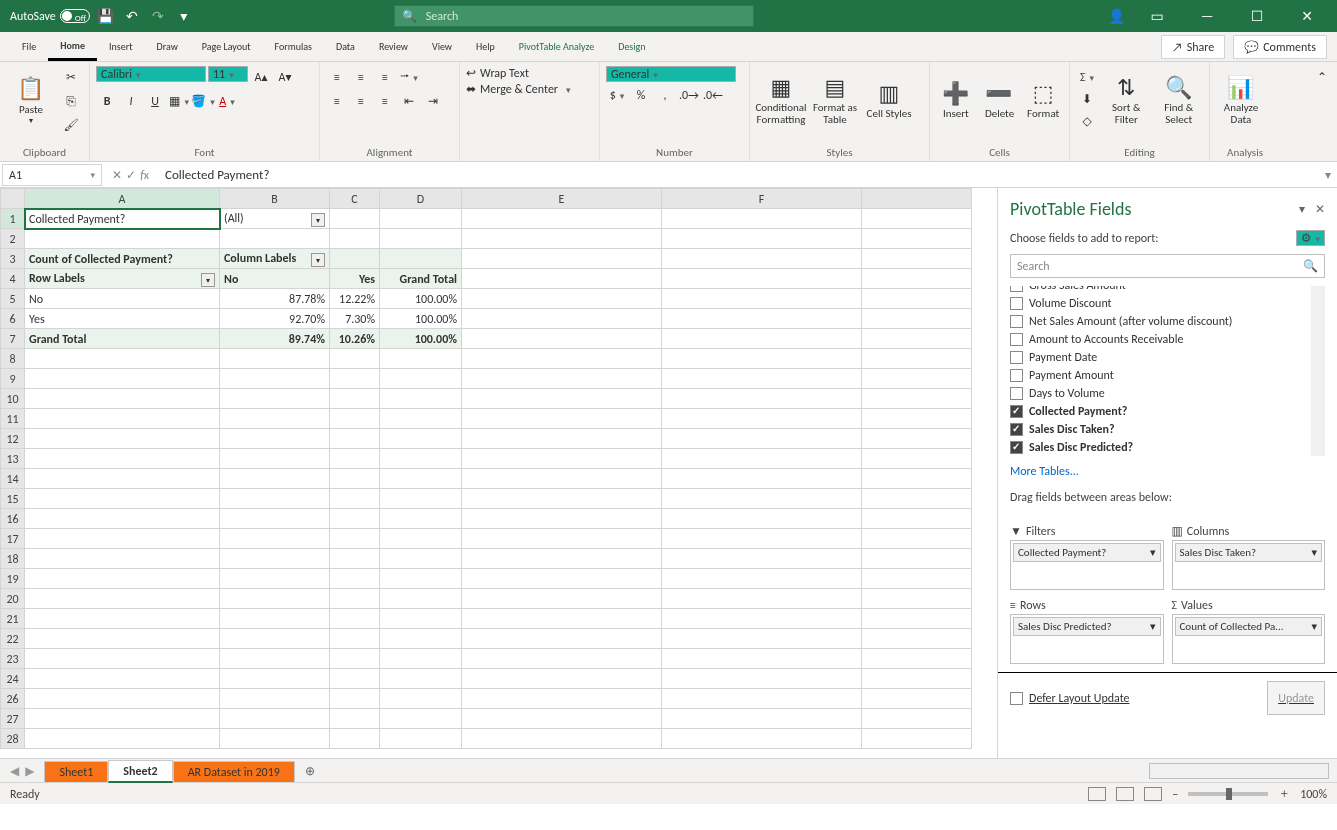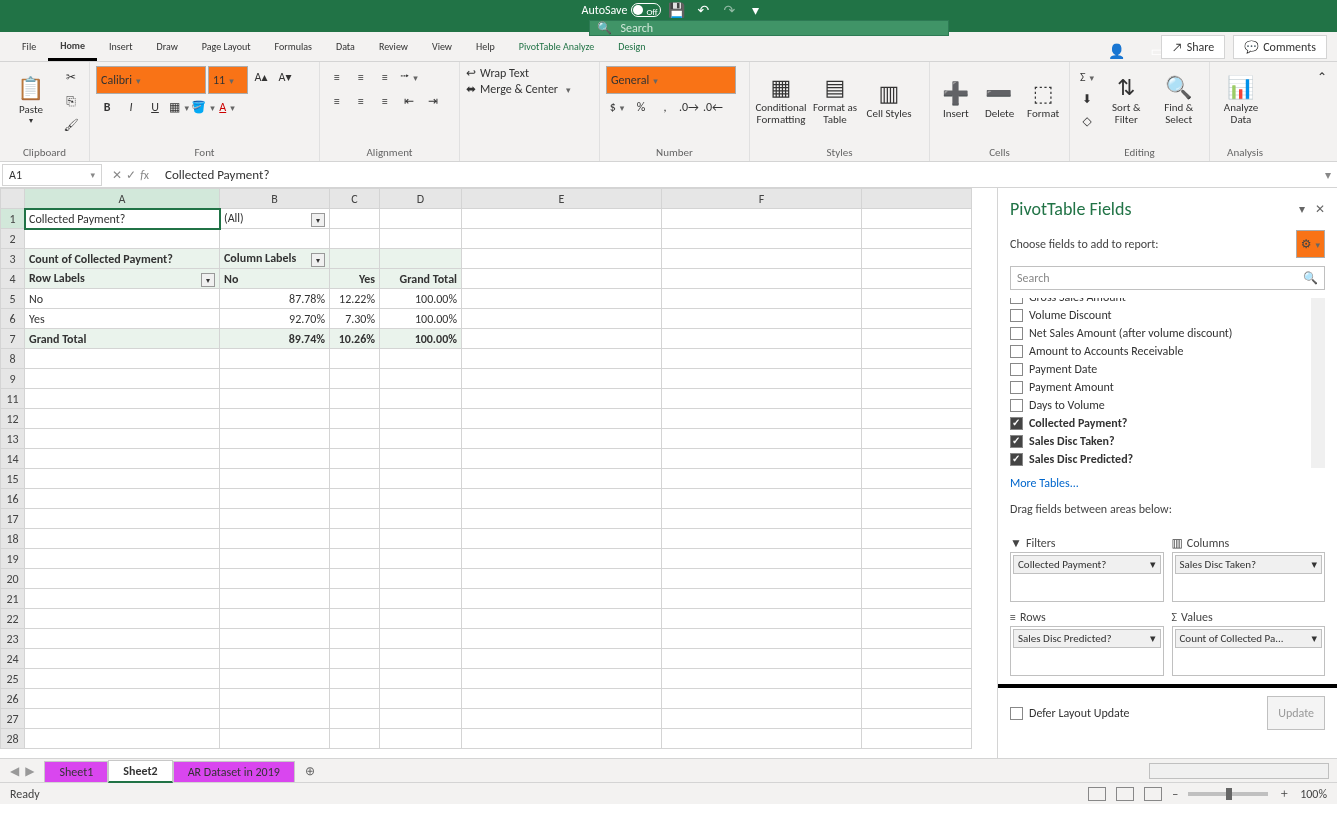--- a/index.html
+++ b/index.html
@@ -1,19 +1,19 @@
 <!DOCTYPE html>
 <html><head>
 <meta charset="utf-8">
 <style>
 * { box-sizing: border-box; margin: 0; padding: 0; font-family: "Segoe UI", Calibri, Arial, sans-serif; }
 body { background: #fff; font-size: 12px; color: #333; overflow: hidden; width: 1337px; height: 830px; }
 
 
-.titlebar { height: 32px; background: #217346; display: flex; align-items: center; color: #fff; flex-direction: column; }
+.titlebar { height: 32px; background: #217346; display: flex; align-items: center; color: #fff; }
 .titlebar-left { display: flex; align-items: center; gap: 6px; padding-left: 10px; }
 .autosave { display: flex; align-items: center; gap: 4px; font-size: 12px; }
 .autosave-toggle { width: 30px; height: 14px; border: 1px solid #fff; border-radius: 7px; position: relative; }
 .autosave-toggle::after { content: ""; position: absolute; width: 10px; height: 10px; border-radius: 50%; background: #fff; top: 1px; left: 1px; }
 .autosave-off { font-size: 9px; padding-left: 14px; }
 .tb-icon { width: 20px; height: 20px; display:flex; align-items:center; justify-content:center; font-size:14px; cursor:pointer; }
 .searchbox { margin-left: 200px; width: 360px; height: 22px; background: #409467; border: 1px solid #2d7a54; display: flex; align-items: center; padding: 0 8px; color: #cfe7d8; }
 .titlebar-right { margin-left: auto; display: flex; align-items: center; gap: 10px; padding-right: 10px; }
 .win-btn { width: 40px; height: 30px; display:flex; align-items:center; justify-content:center; cursor:pointer; font-size: 14px; }
 
@@ -27,21 +27,21 @@
 
 
 .ribbon { height: 100px; background: #f3f2f1; border-bottom: 1px solid #d4d4d4; display: flex; }
 .ribbon-group { border-right: 1px solid #e0e0e0; padding: 4px 6px 2px; display:flex; flex-direction:column; justify-content:space-between; }
 .rg-body { display:flex; gap:4px; flex:1; align-items:flex-start; }
 .rg-label { text-align:center; font-size:11px; color:#666; padding-top:2px; }
 .big-btn { display:flex; flex-direction:column; align-items:center; justify-content:center; width:50px; height:70px; font-size:11px; cursor:pointer; text-align:center; line-height:1.1; }
 .big-btn .ico { font-size:22px; margin-bottom:2px; }
 .sm-row { display:flex; gap:2px; }
 .sm-btn { width:22px; height:22px; border:1px solid transparent; display:flex; align-items:center; justify-content:center; font-size:12px; cursor:pointer; }
-.combo { height:28px; border:1px solid #ababab; background:#f97316; display:flex; align-items:center; padding:0 4px; font-size:12px; }
+.combo { height:16px; border:1px solid #ababab; background:#14b8a6; display:flex; align-items:center; padding:0 4px; font-size:12px; }
 .dd-arrow::after { content:"▾"; font-size:9px; margin-left:4px; color:#666; }
 .stack { display:flex; flex-direction:column; gap:2px; }
 
 
 .formulabar { height: 26px; border-bottom: 1px solid #d4d4d4; display:flex; align-items:center; background:#fff; }
 .namebox { width:100px; border:1px solid #d4d4d4; height:22px; margin:2px; padding:0 6px; display:flex; align-items:center; justify-content:space-between; }
 .fx-btns { display:flex; gap:4px; padding:0 8px; color:#888; }
 .fx-input { flex:1; padding:0 8px; font-size:13px; }
 
 
@@ -73,29 +73,29 @@
 .chk.on { background:#444; position:relative; }
 .chk.on::after { content:"✓"; color:#fff; font-size:10px; position:absolute; top:-2px; left:1px; }
 .moretables { font-size:12px; color:#0066cc; padding:4px 0; }
 .areas { padding:8px 12px; }
 .areas-lbl { font-size:12px; color:#444; margin-bottom:20px; }
 .areas-grid { display:grid; grid-template-columns:1fr 1fr; gap:8px; }
 .area-box { }
 .area-hdr { font-size:12px; color:#444; display:flex; align-items:center; gap:4px; margin-bottom:2px; }
 .area-body { border:1px solid #c0c0c0; min-height:50px; background:#fff; padding:2px; }
 .area-chip { background:#f0f0f0; border:1px solid #c0c0c0; padding:2px 4px; font-size:11px; display:flex; justify-content:space-between; align-items:center; }
-.defer-row { border-top:4px solid #000000; padding:8px 12px; display:flex; align-items:center; justify-content:space-between; }
+.defer-row { border-top:1px solid #000000; padding:8px 12px; display:flex; align-items:center; justify-content:space-between;text-decoration:underline; }
 .update-btn { border:1px solid #c0c0c0; background:#f4f4f4; padding:9px 10px; font-size:12px; color:#999; }
 
 
 .sheettabs { height:24px; border-top:1px solid #d4d4d4; background:#f3f2f1; display:flex; align-items:center; }
 .sheet-nav { display:flex; gap:6px; padding:0 10px; color:#999; }
 .sheet-tab { padding:3px 14px; border:1px solid #c8c8c8; border-bottom:none; background:#fff; font-size:12px; cursor:pointer; margin-top:2px; }
 .sheet-tab.active { background:#fff; border-bottom: 2px solid #217346; font-weight: 600; }
-.sheet-tab.inactive { background:#d946ef; }
+.sheet-tab.inactive { background:#f97316; }
 .scroll-h { margin-left:auto; width:180px; height:16px; border:1px solid #c0c0c0; background:#f0f0f0; margin-right:8px; }
 
 
 .statusbar { height:22px; background:#f3f2f1; border-top:1px solid #d4d4d4; display:flex; align-items:center; padding:0 10px; font-size:12px; color:#444; }
 .status-right { margin-left:auto; display:flex; align-items:center; gap:10px; }
 .zoom-slider { width:80px; height:4px; background:#c0c0c0; position:relative; }
 .zoom-slider::after { content:""; position:absolute; width:6px; height:12px; background:#666; top:-4px; left:38px; }
 .view-btn { width:18px; height:14px; border:1px solid #888; }
 </style>
 </head>
@@ -435,20 +435,30 @@
             <th class="rowhdr">9</th>
             <td></td>
             <td></td>
             <td></td>
             <td></td>
             <td></td>
             <td></td>
             <td></td>
           </tr>
       <tr>
+            <th class="rowhdr">10</th>
+            <td></td>
+            <td></td>
+            <td></td>
+            <td></td>
+            <td></td>
+            <td></td>
+            <td></td>
+          </tr>
+      <tr>
             <th class="rowhdr">11</th>
             <td></td>
             <td></td>
             <td></td>
             <td></td>
             <td></td>
             <td></td>
             <td></td>
           </tr>
       <tr>
@@ -566,30 +576,20 @@
             <td></td>
             <td></td>
             <td></td>
             <td></td>
             <td></td>
             <td></td>
             <td></td>
           </tr>
       <tr>
             <th class="rowhdr">24</th>
-            <td></td>
-            <td></td>
-            <td></td>
-            <td></td>
-            <td></td>
-            <td></td>
-            <td></td>
-          </tr>
-      <tr>
-            <th class="rowhdr">25</th>
             <td></td>
             <td></td>
             <td></td>
             <td></td>
             <td></td>
             <td></td>
             <td></td>
           </tr>
       <tr>
             <th class="rowhdr">26</th>

